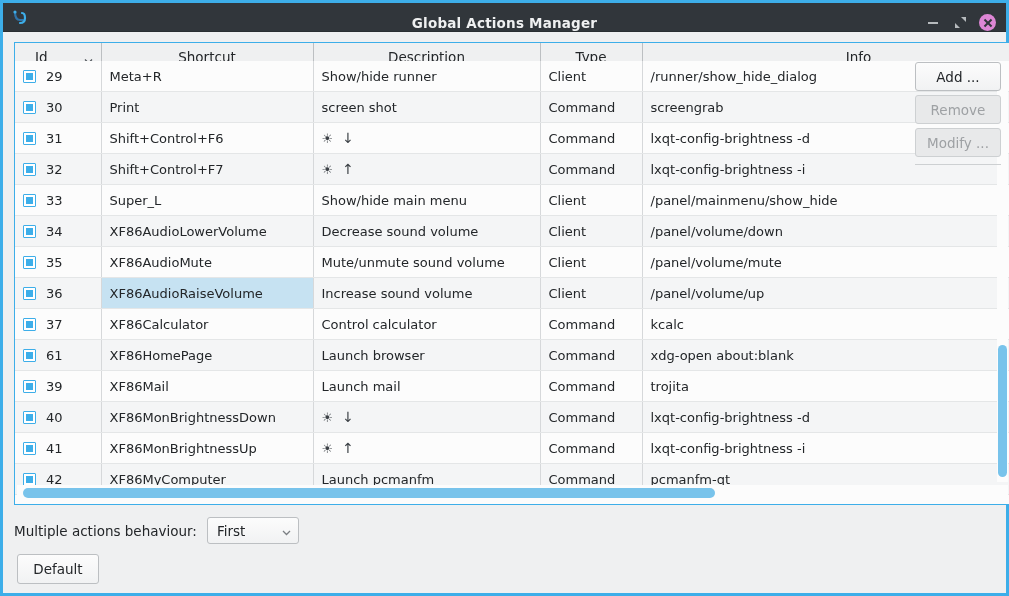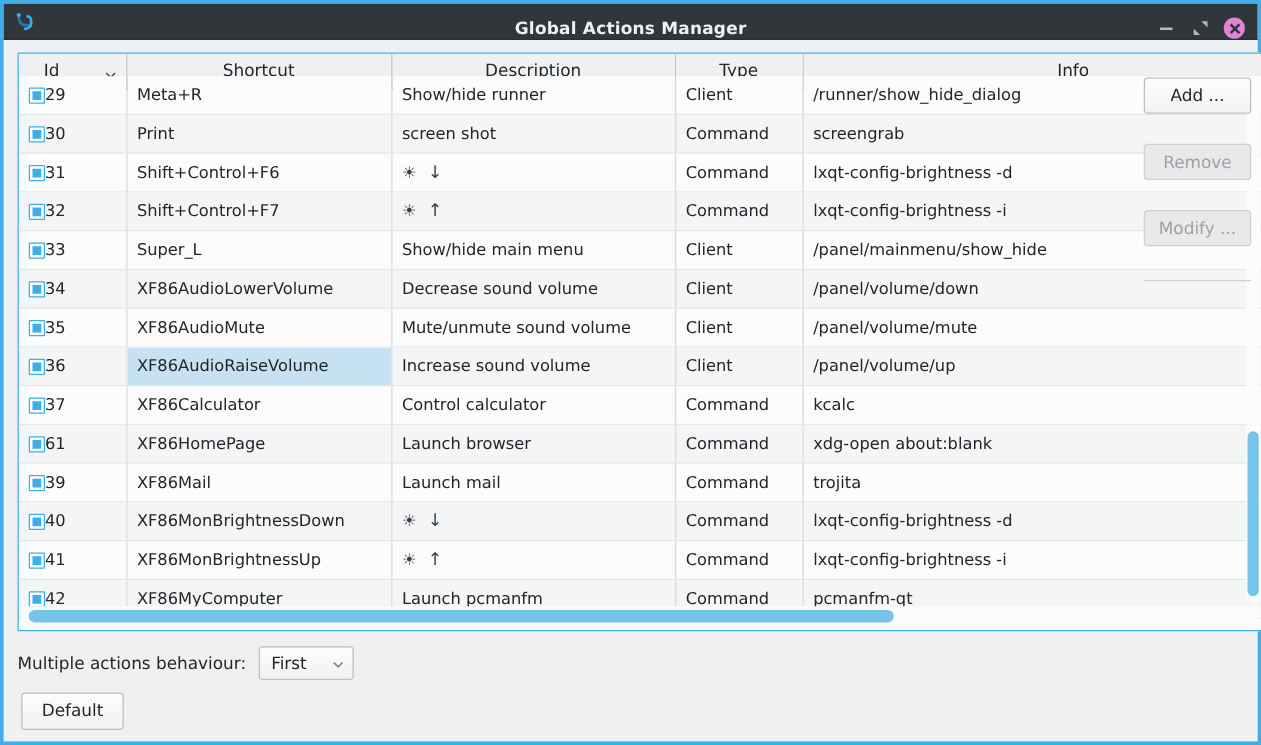--- a/index.html
+++ b/index.html
@@ -151,21 +151,21 @@
 
   col.c-id    { width: 86px;  }
   col.c-short { width: 212px; }
   col.c-desc  { width: 227px; }
   col.c-type  { width: 102px; }
   col.c-info  { width: 433px; }
 
   td.id-cell {
     padding-left: 8px;
   }
-  .id-wrap { display: flex; align-items: center; }
+  .id-wrap { display: flex; align-items: center; gap: 10px; }
   .chk {
     width: 13px; height: 13px;
     flex: none;
     border: 1px solid #3daee9;
     background: #ffffff;
     box-sizing: border-box;
     padding: 2px;
     border-radius: 1px;
   }
   .chk i { display:block; width:100%; height:100%; background:#3daee9; }
@@ -221,21 +221,21 @@
   }
 
   
   .side-buttons {
     position: absolute;
     left: 912px;
     top: 30px;
     width: 86px;
     display: flex;
     flex-direction: column;
-    gap: 24px;
+    gap: 4px;
   }
   .btn {
     height: 29px;
     background: linear-gradient(#fcfcfc, #f1f2f3);
     border: 1px solid #bcbfc2;
     border-radius: 3px;
     font-size: 13.5px;
     color: #232629;
     font-family: inherit;
     cursor: pointer;
@@ -263,21 +263,21 @@
     top: 485px;
     display: flex;
     align-items: center;
     gap: 10px;
   }
   .behaviour-label {
     font-size: 13.5px;
     color: #232629;
   }
   .combo {
-    width: 76px;
+    width: 92px;
     height: 27px;
     background: linear-gradient(#fcfcfc, #f1f2f3);
     border: 1px solid #bcbfc2;
     border-radius: 3px;
     display: flex;
     align-items: center;
     padding: 0 6px 0 9px;
     box-sizing: border-box;
     font-size: 13.5px;
     color: #232629;

